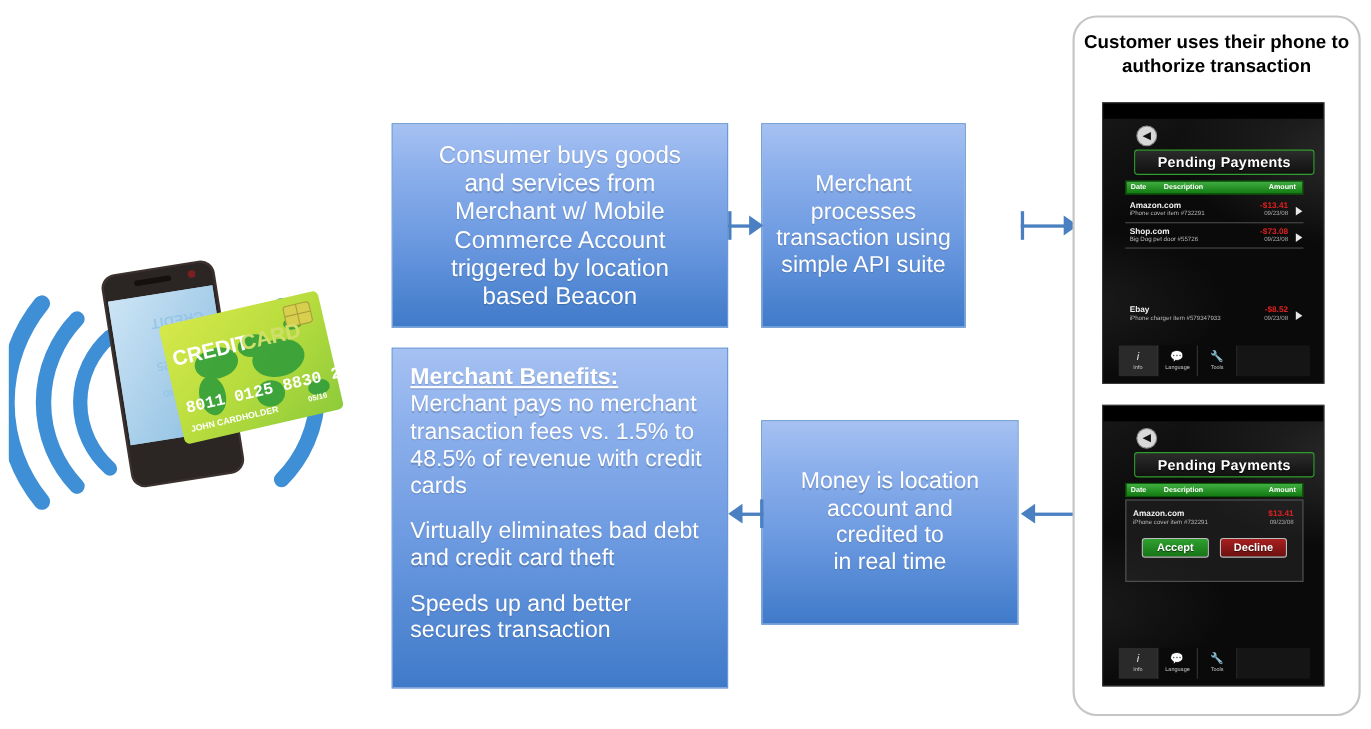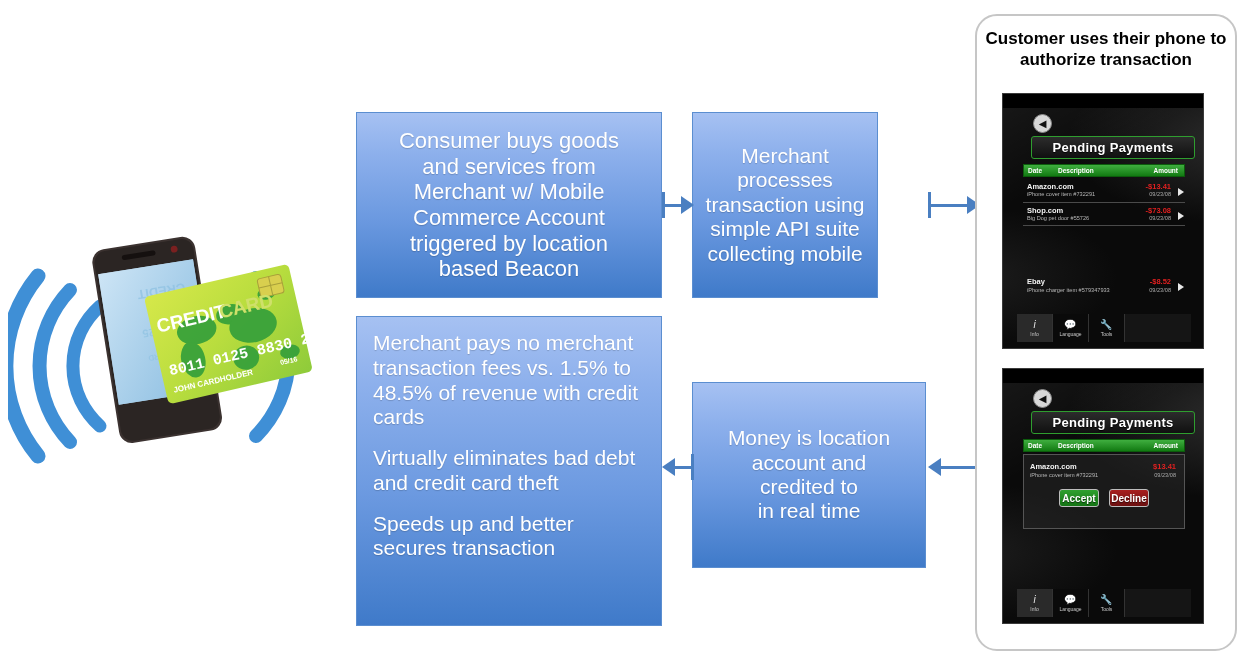--- a/index.html
+++ b/index.html
@@ -125,21 +125,21 @@
   }
   .detail .drow{display:flex;padding:7px 4px 0 6px;}
   .detail .dmerch{color:#f2f2f2;font-size:7.5px;font-weight:bold;line-height:1.3;white-space:nowrap;}
   .detail .ditem{color:#b8b8b8;font-size:5.6px;line-height:1.35;white-space:nowrap;}
   .detail .damt{color:#e02020;font-size:7.5px;font-weight:bold;line-height:1.3;}
   .detail .ddt{color:#a9a9a9;font-size:5.6px;line-height:1.35;}
   .detail .dleft{flex:1;min-width:0;}
   .detail .dright{width:52px;text-align:right;padding-right:4px;}
   .detail .btns{display:flex;justify-content:center;gap:10px;margin-top:10px;}
   .btn-accept,.btn-decline{
-    width:40px;height:18px;border-radius:3px;box-sizing:border-box;
+    width:61px;height:18px;border-radius:3px;box-sizing:border-box;
     display:flex;align-items:center;justify-content:center;
     color:#fff;font-size:10px;font-weight:bold;text-shadow:0 1px 1px rgba(0,0,0,.6);
   }
   .btn-accept{background:linear-gradient(to bottom,#2fa02f,#157515);border:1px solid #bdbdbd;}
   .btn-decline{background:linear-gradient(to bottom,#a81f1f,#6d1010);border:1px solid #bdbdbd;}
 
   .tabbar{
     position:absolute;left:14px;bottom:6px;width:174px;height:28px;
     display:flex;background:#0a0a0a;
   }
@@ -226,31 +226,31 @@
     <div class="line">Commerce Account</div>
     <div class="line">triggered by location</div>
     <div class="line">based Beacon</div>
   </div>
 
   <div class="pbox ctr" id="box-merchant">
     <div class="line">Merchant</div>
     <div class="line">processes</div>
     <div class="line">transaction using</div>
     <div class="line">simple API suite</div>
-    <div class="line">collecting mobile</div>
   </div>
 
   <div class="pbox ctr" id="box-money">
     <div class="line">Money is location</div>
     <div class="line">account and</div>
     <div class="line">credited to</div>
     <div class="line">in real time</div>
   </div>
 
   <div class="pbox lft" id="box-benefits">
+    <div class="hd">Merchant Benefits:</div>
     <div class="para">Merchant pays no merchant transaction fees vs. 1.5% to 48.5% of revenue with credit cards</div>
     <div class="para">Virtually eliminates bad debt and credit card theft</div>
     <div class="para">Speeds up and better secures transaction</div>
   </div>
 
   <div class="arrow" id="arr-1">
     <div class="abar" style="left:0;"></div>
     <div class="ashaft" style="left:0;right:11px;"></div>
     <div class="ahead r"></div>
   </div>

